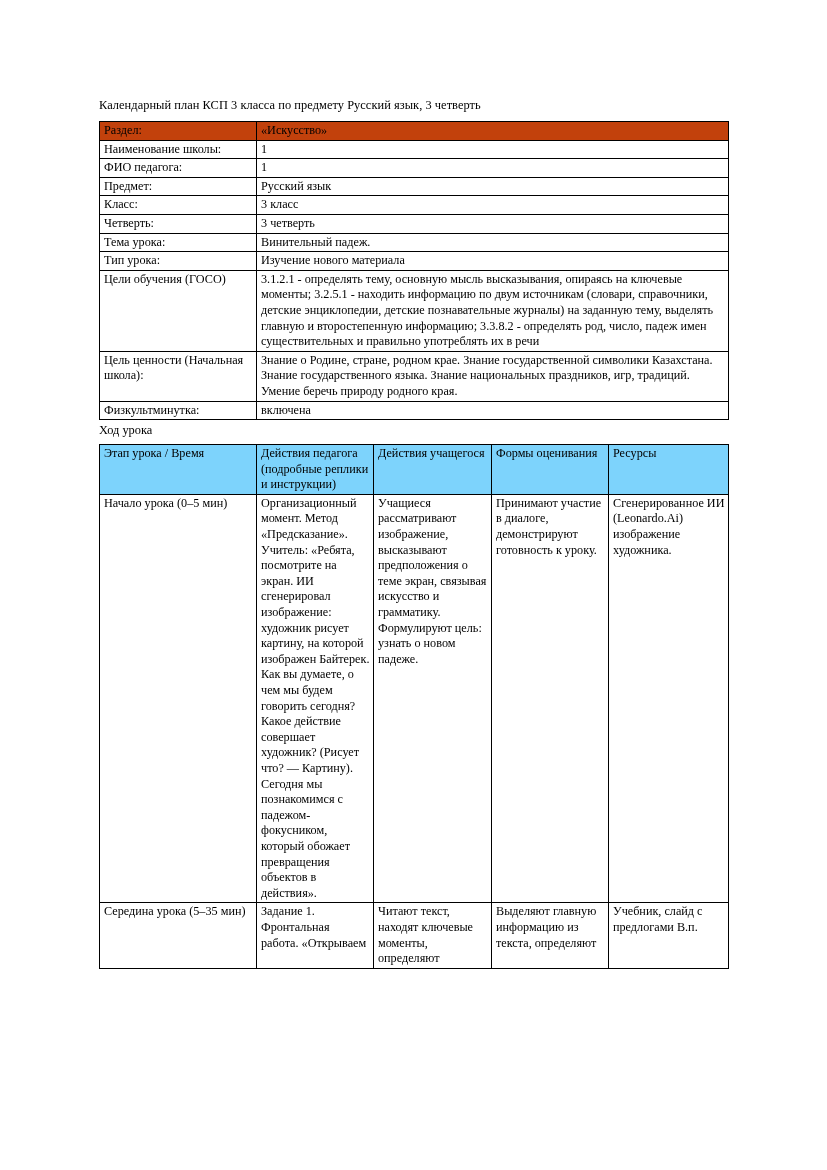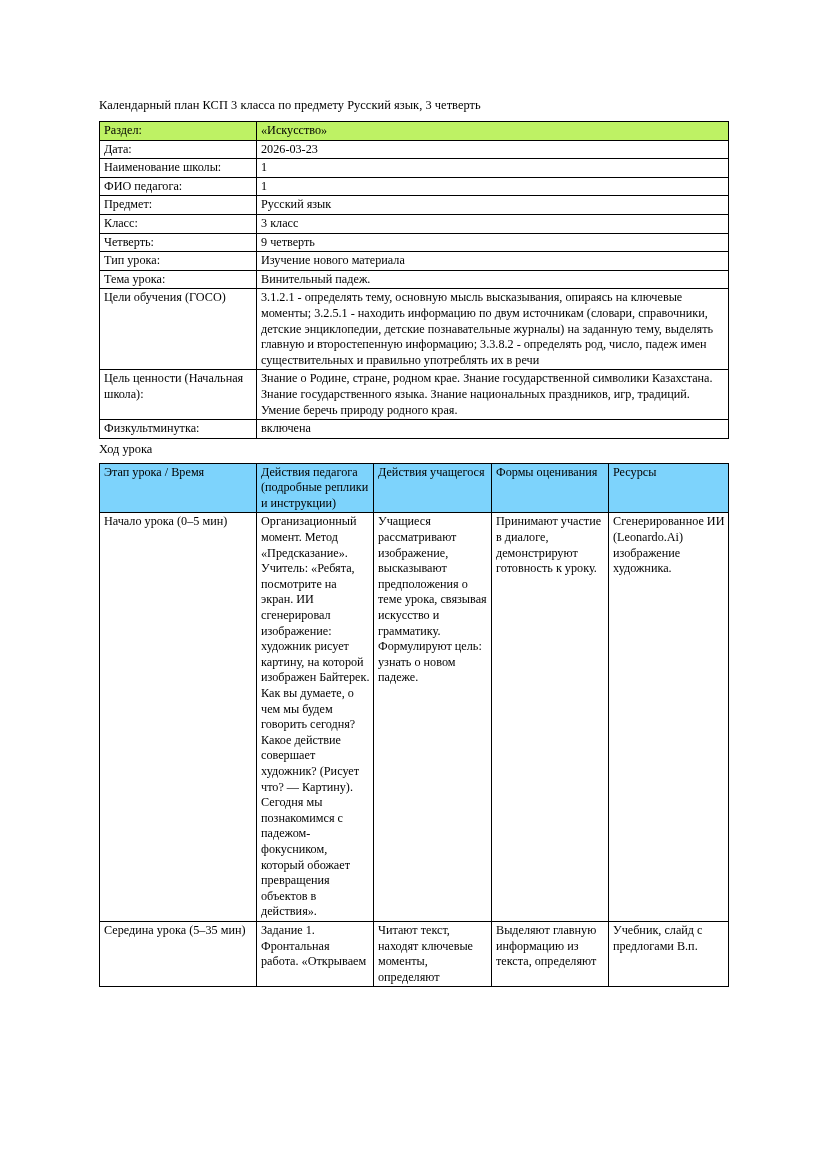--- a/index.html
+++ b/index.html
@@ -44,21 +44,21 @@
     vertical-align: top;
     text-align: left;
     font-weight: normal;
     word-wrap: break-word;
     overflow-wrap: break-word;
     hyphens: none;
   }
   
   .t1 col.c-label { width: 157px; }
   .t1 col.c-value { width: 472px; }
-  .t1 tr.shaded td { background: #bef264; }
+  .t1 tr.shaded td { background: #c2410c; }
 
   .section-label {
     font-size: 12.4px;
     line-height: 15px;
     margin: 3px 0 6px 0;
   }
 
   
   .t2 col.c-stage    { width: 157px; }
   .t2 col.c-teacher  { width: 117px; }
@@ -79,50 +79,46 @@
     <colgroup>
       <col class="c-label">
       <col class="c-value">
     </colgroup>
     <tbody>
       <tr class="shaded">
         <td>Раздел:</td>
         <td>«Искусство»</td>
       </tr>
       <tr>
-        <td>Дата:</td>
-        <td>2026-03-23</td>
-      </tr>
-      <tr>
         <td>Наименование школы:</td>
         <td>1</td>
       </tr>
       <tr>
         <td>ФИО педагога:</td>
         <td>1</td>
       </tr>
       <tr>
         <td>Предмет:</td>
         <td>Русский язык</td>
       </tr>
       <tr>
         <td>Класс:</td>
         <td>3 класс</td>
       </tr>
       <tr>
         <td>Четверть:</td>
-        <td>9 четверть</td>
+        <td>3 четверть</td>
+      </tr>
+      <tr>
+        <td>Тема урока:</td>
+        <td>Винительный падеж.</td>
       </tr>
       <tr>
         <td>Тип урока:</td>
         <td>Изучение нового материала</td>
-      </tr>
-      <tr>
-        <td>Тема урока:</td>
-        <td>Винительный падеж.</td>
       </tr>
       <tr>
         <td>Цели обучения (ГОСО)</td>
         <td>3.1.2.1 - определять тему, основную мысль высказывания, опираясь на ключевые моменты; 3.2.5.1 - находить информацию по двум источникам (словари, справочники, детские энциклопедии, детские познавательные журналы) на заданную тему, выделять главную и второстепенную информацию; 3.3.8.2 - определять род, число, падеж имен существительных и правильно употреблять их в речи</td>
       </tr>
       <tr>
         <td>Цель ценности (Начальная школа):</td>
         <td>Знание о Родине, стране, родном крае. Знание государственной символики Казахстана. Знание государственного языка. Знание национальных праздников, игр, традиций. Умение беречь природу родного края.</td>
       </tr>
       <tr>
@@ -148,21 +144,21 @@
         <td>Действия педагога (подробные реплики и инструкции)</td>
         <td>Действия учащегося</td>
         <td>Формы оценивания</td>
         <td>Ресурсы</td>
       </tr>
     </thead>
     <tbody>
       <tr>
         <td>Начало урока (0–5 мин)</td>
         <td>Организационный момент. Метод «Предсказание». Учитель: «Ребята, посмотрите на экран. ИИ сгенерировал изображение: художник рисует картину, на которой изображен Байтерек. Как вы думаете, о чем мы будем говорить сегодня? Какое действие совершает художник? (Рисует что? — Картину). Сегодня мы познакомимся с падежом-фокусником, который обожает превращения объектов в действия».</td>
-        <td>Учащиеся рассматривают изображение, высказывают предположения о теме урока, связывая искусство и грамматику. Формулируют цель: узнать о новом падеже.</td>
+        <td>Учащиеся рассматривают изображение, высказывают предположения о теме экран, связывая искусство и грамматику. Формулируют цель: узнать о новом падеже.</td>
         <td>Принимают участие в диалоге, демонстрируют готовность к уроку.</td>
         <td>Сгенерированное ИИ (Leonardo.Ai) изображение художника.</td>
       </tr>
       <tr>
         <td>Середина урока (5–35 мин)</td>
         <td>Задание 1. Фронтальная работа. «Открываем</td>
         <td>Читают текст, находят ключевые моменты, определяют</td>
         <td>Выделяют главную информацию из текста, определяют</td>
         <td>Учебник, слайд с предлогами В.п.</td>
       </tr>

